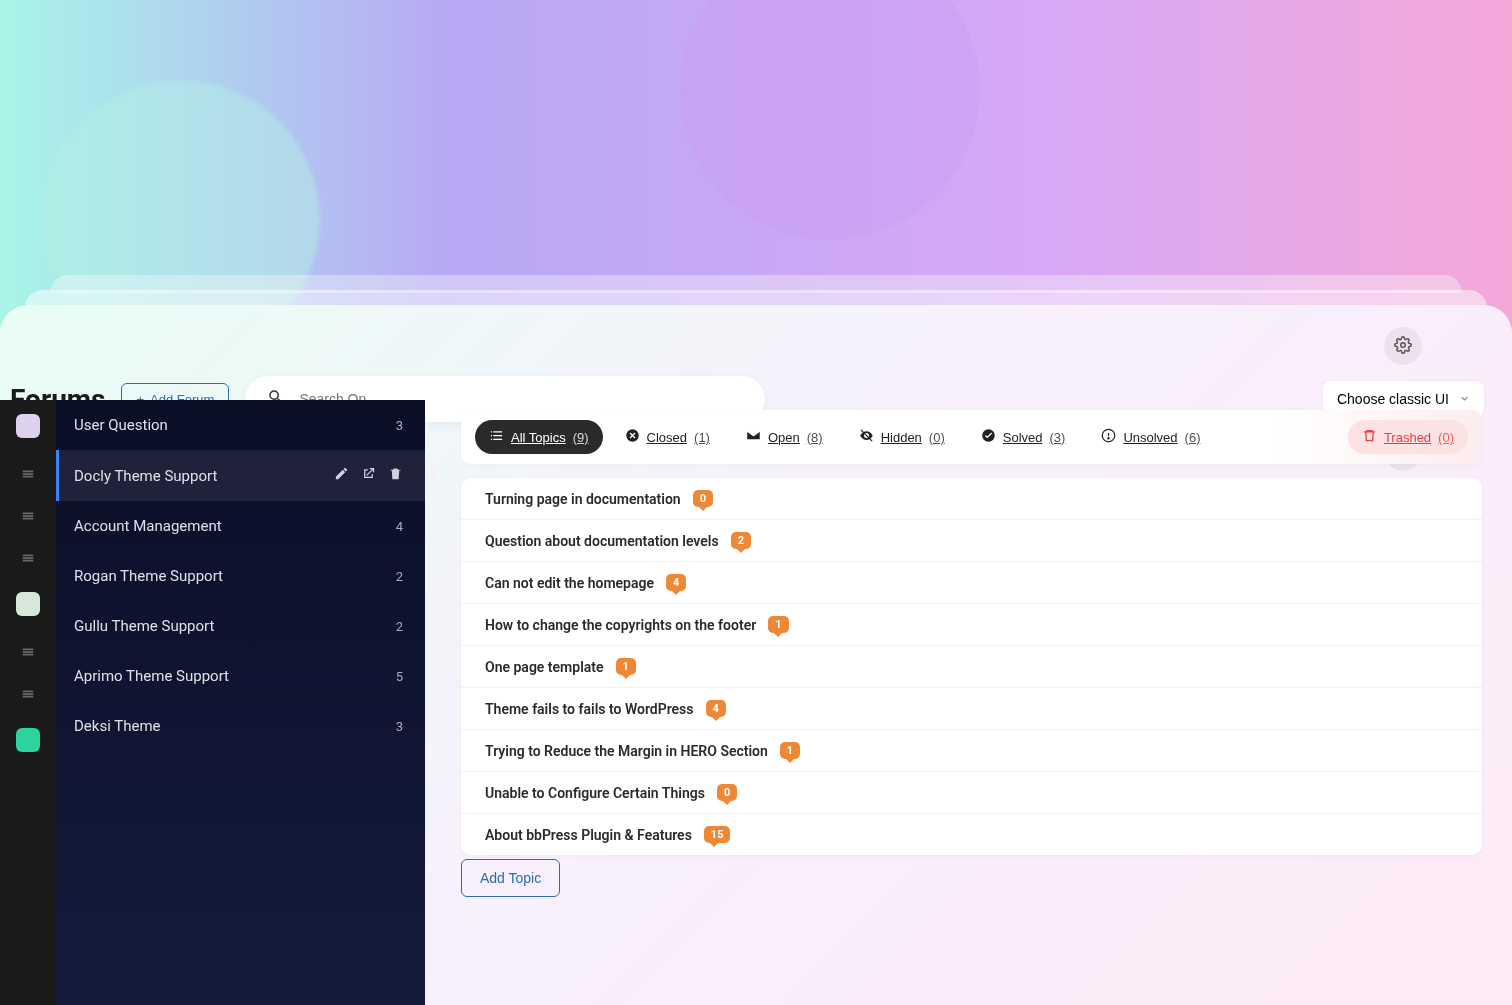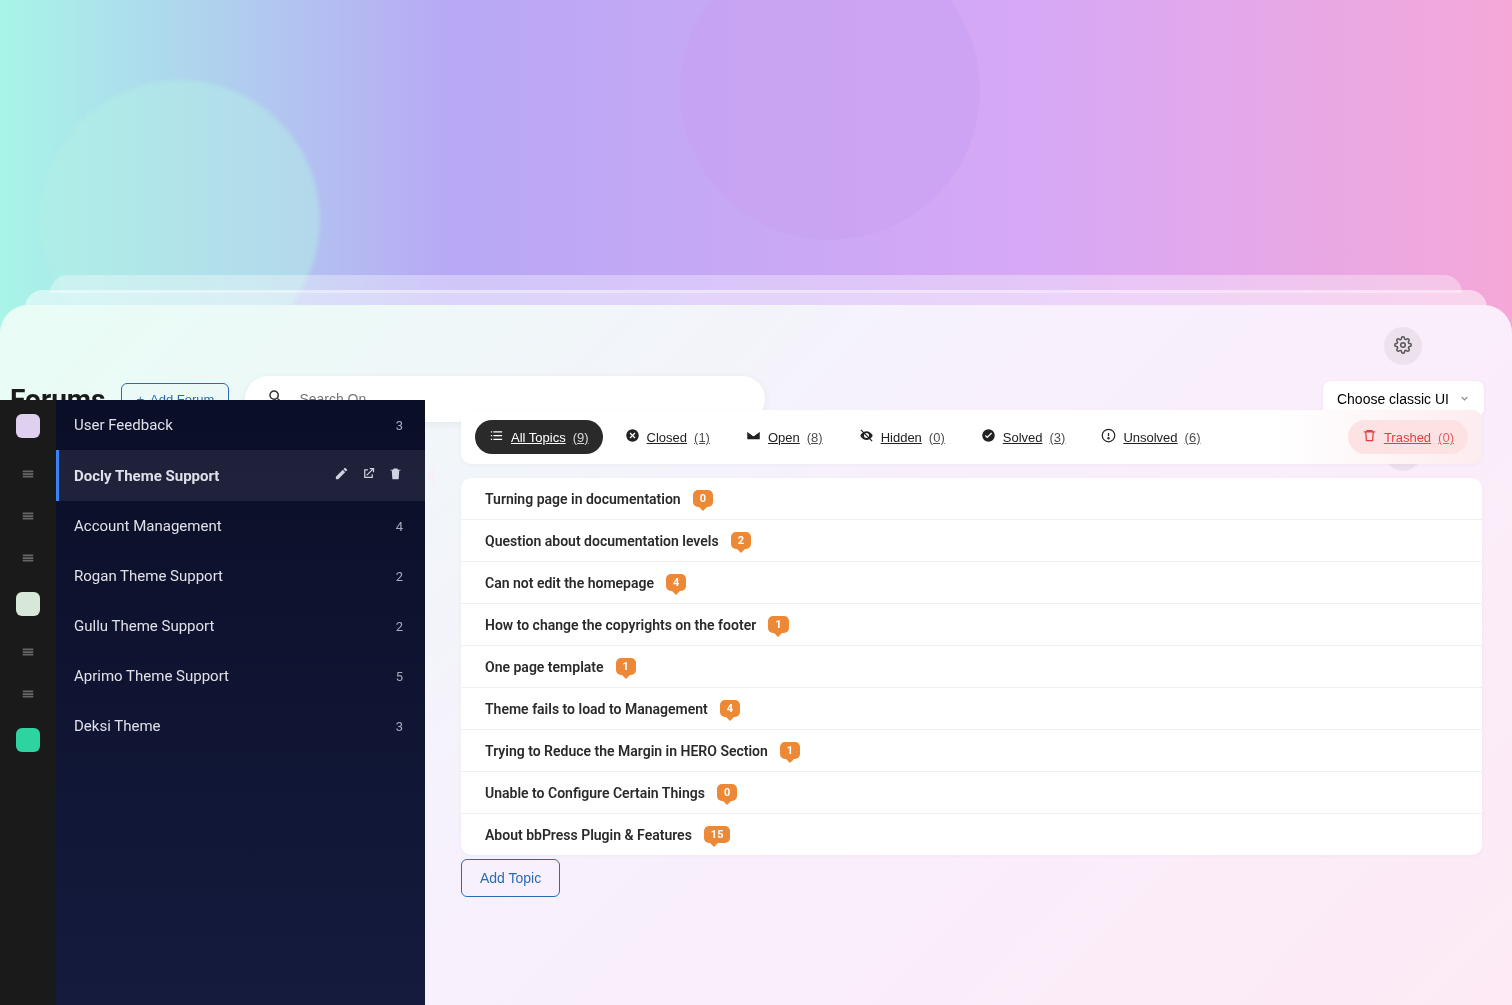--- a/index.html
+++ b/index.html
@@ -163,21 +163,20 @@
   padding: 16px 22px 16px 18px;
   color: #e0e0e8;
   font-size: 15px;
   cursor: pointer;
 }
 .sidebar-item.active {
   background: rgba(255,255,255,0.08);
   border-left: 3px solid #3b82f6;
   padding-left: 15px;
   position: relative;
-  font-weight: bold;
 }
 .sidebar-item.active::after {
   content: "";
   position: absolute;
   right: -10px;
   top: 50%;
   transform: translateY(-50%);
   border: 10px solid transparent;
   border-right-color: #f5f0fa;
 }
@@ -352,21 +351,21 @@
         <div class="side-icon-grip"><svg viewBox="0 0 16 16">
               <path d="M2 4h12v2H2zM2 7h12v2H2zM2 10h12v2H2z"></path>
             </svg></div>
         <div class="side-icon-grip"><svg viewBox="0 0 16 16">
               <path d="M2 4h12v2H2zM2 7h12v2H2zM2 10h12v2H2z"></path>
             </svg></div>
         <div class="side-icon-box green"></div>
       </div>
       <div class="sidebar-list" id="sidebar-list">
           <div class="sidebar-item">
-            <span>User Feedback</span>
+            <span>User Question</span>
             <span class="count">3</span>
           </div>
           <div class="sidebar-item active">
             <span>Docly Theme Support</span>
             <span class="actions">
               <span><svg viewBox="0 0 24 24">
                   <path d="M3 17.25V21h3.75L17.81 9.94l-3.75-3.75L3 17.25zM20.71 7.04a1 1 0 0 0 0-1.41l-2.34-2.34a1 1 0 0 0-1.41 0l-1.83 1.83 3.75 3.75 1.83-1.83z"></path>
                 </svg></span>
               <span><svg viewBox="0 0 24 24">
                   <path d="M14 3h7v7h-2V6.41l-9.29 9.3-1.42-1.42 9.3-9.29H14V3zM5 5h6v2H7v10h10v-4h2v6H5V5z"></path>
@@ -473,21 +472,21 @@
           </div>
           <div class="topic-row">
             <span>How to change the copyrights on the footer</span>
             <span class="badge">1</span>
           </div>
           <div class="topic-row">
             <span>One page template</span>
             <span class="badge">1</span>
           </div>
           <div class="topic-row">
-            <span>Theme fails to load to Management</span>
+            <span>Theme fails to fails to WordPress</span>
             <span class="badge">4</span>
           </div>
           <div class="topic-row">
             <span>Trying to Reduce the Margin in HERO Section</span>
             <span class="badge">1</span>
           </div>
           <div class="topic-row">
             <span>Unable to Configure Certain Things</span>
             <span class="badge">0</span>
           </div>

